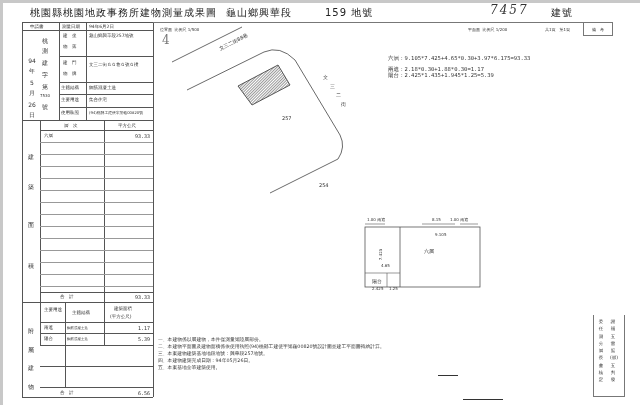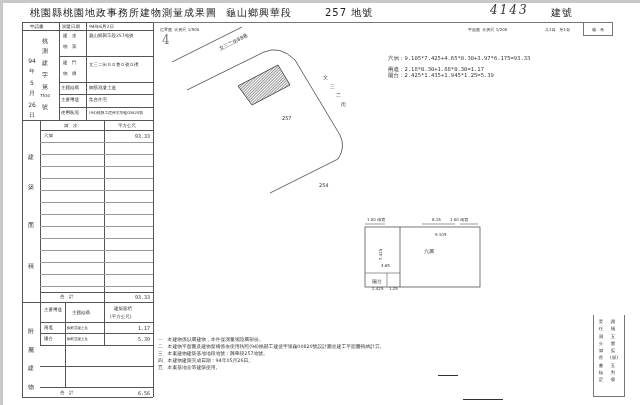--- a/index.html
+++ b/index.html
@@ -27,22 +27,22 @@
   .stamp-col { position: absolute; font-size: 4.5px; line-height: 7.3px; width: 6px; text-align: center; color: #333; }
 </style>
 </head>
 <body>
 
 <div class="frame-top"></div>
 <div class="frame-left"></div>
 
 <div class="abs title" style="left:30px;top:6px;">桃園縣桃園地政事務所建物測量成果圖</div>
 <div class="abs title" style="left:226px;top:6px;">龜山鄉興華段</div>
-<div class="abs title" style="left:325px;top:6px;">257 地號</div>
-<div class="abs hand" style="left:490px;top:3px;">4143</div>
+<div class="abs title" style="left:325px;top:6px;">159 地號</div>
+<div class="abs hand" style="left:490px;top:3px;">7457</div>
 <div class="abs title" style="left:551px;top:6px;">建號</div>
 
 <div class="hline" style="left:22px;top:22px;width:131px;"></div>
 <div class="vline" style="left:22px;top:22px;height:375px;"></div>
 <div class="vline" style="left:153px;top:22px;height:375px;"></div>
 <div class="hline" style="left:22px;top:397px;width:131px;"></div>
 
 <div class="vline" style="left:59px;top:22px;height:98px;"></div>
 <div class="vline" style="left:86px;top:22px;height:98px;"></div>
 <div class="hline" style="left:22px;top:30px;width:131px;"></div>

